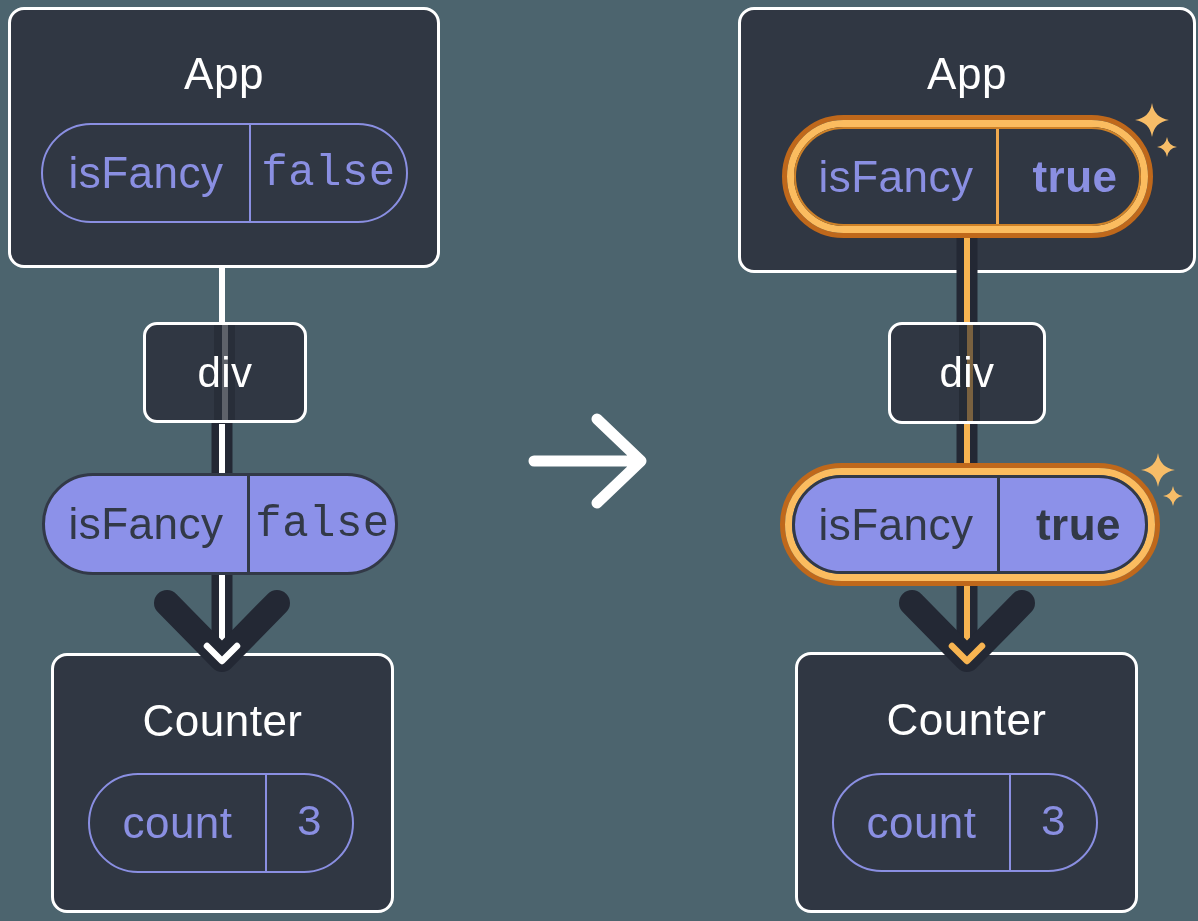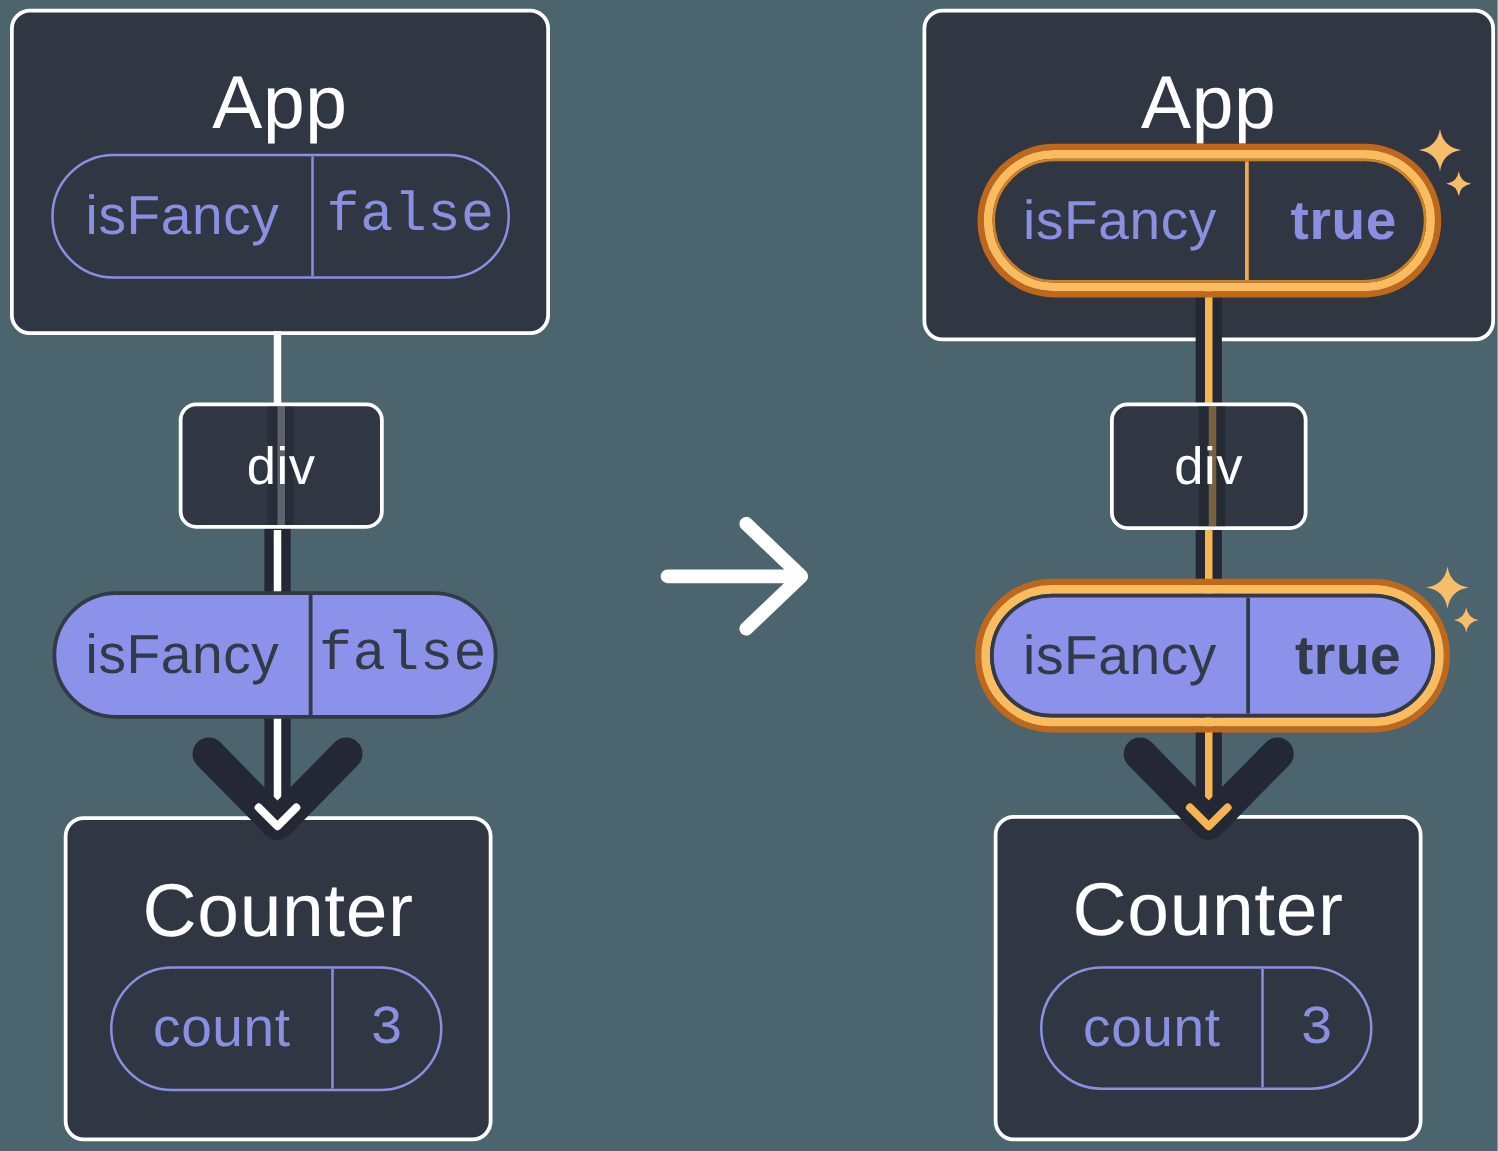--- a/index.html
+++ b/index.html
@@ -11,21 +11,21 @@
   svg.layer{position:absolute;left:0;top:0;width:1198px;height:921px;pointer-events:none;}
   .under{z-index:1;} .over{z-index:3;}
 
   .box{
     position:absolute;background:#303743;border:3.5px solid #ffffff;
     border-radius:16px;box-sizing:border-box;z-index:2;
   }
   .box.appbox{z-index:0;}
   .box-title{
     position:absolute;left:0;right:0;top:42px;text-align:center;
-    color:#ffffff;font-size:60px;font-weight:500;line-height:1;letter-spacing:.5px;
+    color:#ffffff;font-size:44px;font-weight:500;line-height:1;letter-spacing:.5px;
   }
   .divbox{display:flex;align-items:center;justify-content:center;border-radius:14px;}
   .div-label{color:#ffffff;font-size:42px;font-weight:400;position:relative;z-index:2;letter-spacing:.5px;}
 
   .faint{position:absolute;top:0;bottom:0;width:21px;z-index:1;}
   .faint .fl-dark{position:absolute;inset:0;}
   .faint .fl-core{position:absolute;top:0;bottom:0;left:7.5px;width:6px;}
   .faint-white .fl-dark{background:rgba(24,28,38,0.30);}
   .faint-white .fl-core{background:rgba(255,255,255,0.25);}
   .faint-orange .fl-dark{background:rgba(24,28,38,0.45);}

